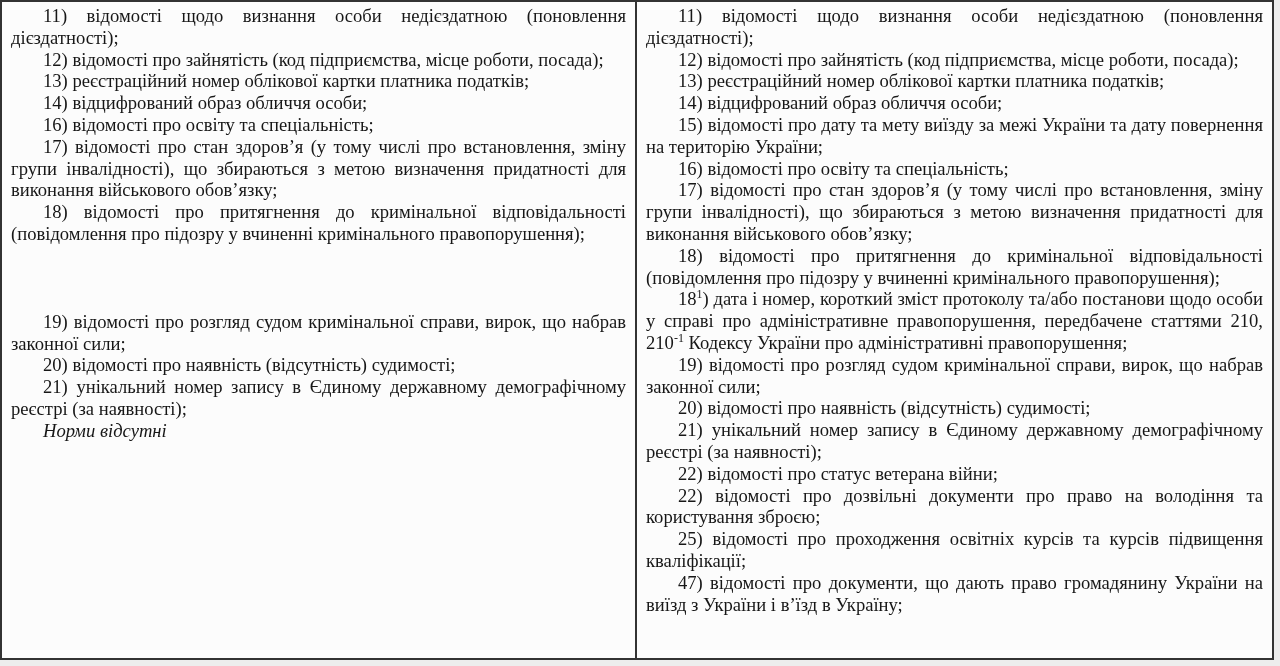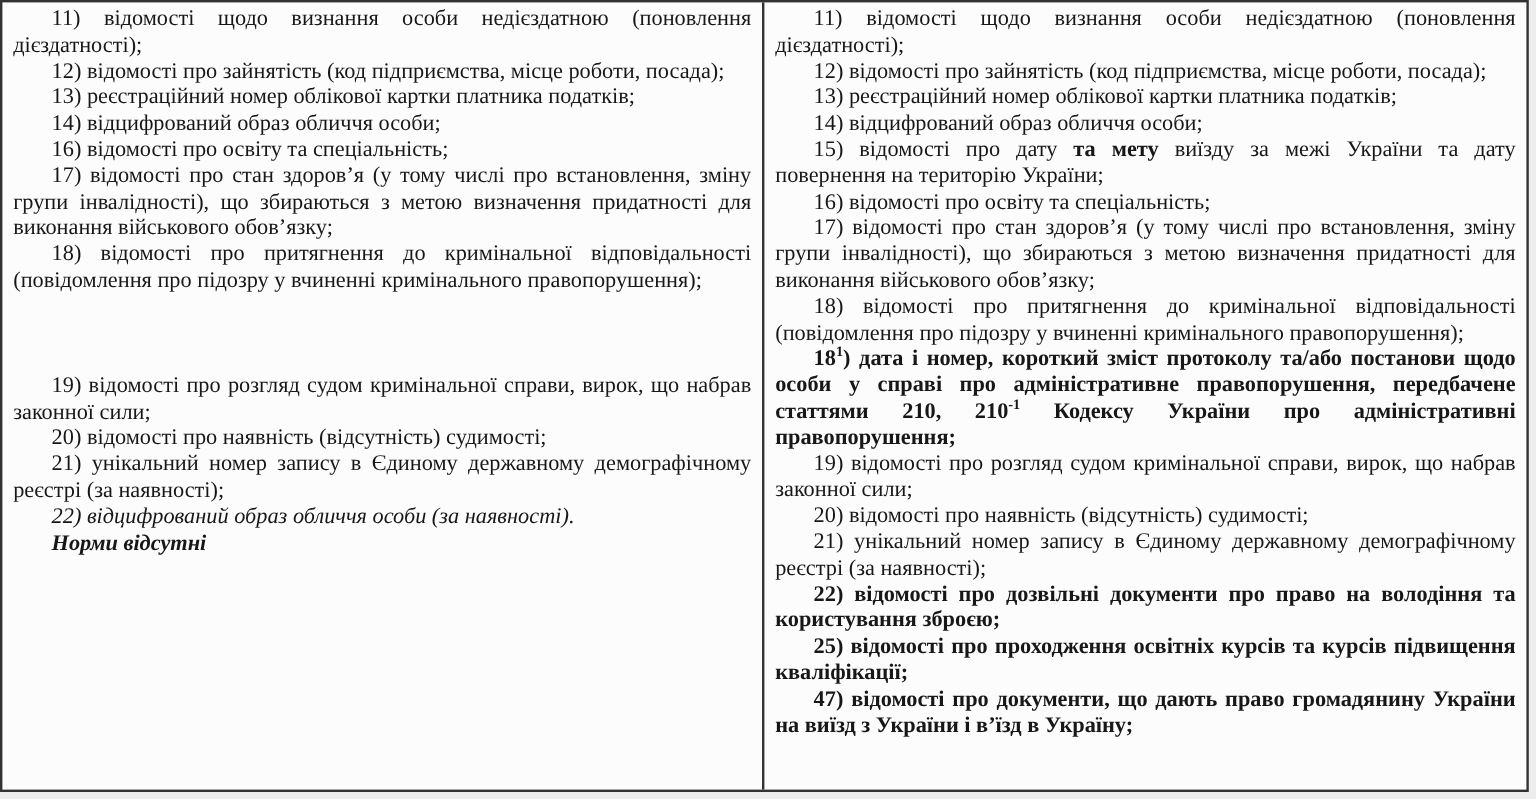--- a/index.html
+++ b/index.html
@@ -32,21 +32,21 @@
     border-right: 2px solid #333333;
   }
   .para {
     margin: 0;
     font-size: 18.6px;
     line-height: 21.8px;
     color: #171717;
     text-align: justify;
     text-indent: 32px;
   }
-  .para .b { font-weight: bold; }
+  .para .b { font-weight: normal; }
   .para .i { font-style: italic; }
   .para sup {
     font-size: 12px;
     line-height: 0;
     vertical-align: super;
   }
   .spacer { width: 100%; }
 </style>
 </head>
 <body>
@@ -57,33 +57,33 @@
       <p class="para"><span>12) відомості про зайнятість (код підприємства, місце роботи, посада);</span></p>
       <p class="para"><span>13) реєстраційний номер облікової картки платника податків;</span></p>
       <p class="para"><span>14) відцифрований образ обличчя особи;</span></p>
       <p class="para"><span>16) відомості про освіту та спеціальність;</span></p>
       <p class="para"><span>17) відомості про стан здоров’я (у тому числі про встановлення, зміну групи інвалідності), що збираються з метою визначення придатності для виконання військового обов’язку;</span></p>
       <p class="para"><span>18) відомості про притягнення до кримінальної відповідальності (повідомлення про підозру у вчиненні кримінального правопорушення);</span></p>
       <div class="spacer" style="height: 66px;"></div>
       <p class="para"><span>19) відомості про розгляд судом кримінальної справи, вирок, що набрав законної сили;</span></p>
       <p class="para"><span>20) відомості про наявність (відсутність) судимості;</span></p>
       <p class="para"><span>21) унікальний номер запису в Єдиному державному демографічному реєстрі (за наявності);</span></p>
-      <p class="para"><span class="i">22) відцифрований образ обличчя особи (за наявності).</span></p>
       <p class="para"><span class="b i">Норми відсутні</span></p>
     </div>
   <div class="doc-col right">
       <p class="para"><span>11) відомості щодо визнання особи недієздатною (поновлення дієздатності);</span></p>
       <p class="para"><span>12) відомості про зайнятість (код підприємства, місце роботи, посада);</span></p>
       <p class="para"><span>13) реєстраційний номер облікової картки платника податків;</span></p>
       <p class="para"><span>14) відцифрований образ обличчя особи;</span></p>
       <p class="para"><span>15) відомості про дату </span><span class="b">та мету</span><span> виїзду за межі України та дату повернення на територію України;</span></p>
       <p class="para"><span>16) відомості про освіту та спеціальність;</span></p>
       <p class="para"><span>17) відомості про стан здоров’я (у тому числі про встановлення, зміну групи інвалідності), що збираються з метою визначення придатності для виконання військового обов’язку;</span></p>
       <p class="para"><span>18) відомості про притягнення до кримінальної відповідальності (повідомлення про підозру у вчиненні кримінального правопорушення);</span></p>
       <p class="para"><span class="b">18</span><sup class="b">1</sup><span class="b">) дата і номер, короткий зміст протоколу та/або постанови щодо особи у справі про адміністративне правопорушення, передбачене статтями 210, 210</span><sup class="b">-1</sup><span class="b"> Кодексу України про адміністративні правопорушення;</span></p>
       <p class="para"><span>19) відомості про розгляд судом кримінальної справи, вирок, що набрав законної сили;</span></p>
       <p class="para"><span>20) відомості про наявність (відсутність) судимості;</span></p>
       <p class="para"><span>21) унікальний номер запису в Єдиному державному демографічному реєстрі (за наявності);</span></p>
+      <p class="para"><span class="b">22) відомості про статус ветерана війни;</span></p>
       <p class="para"><span class="b">22) відомості про дозвільні документи про право на володіння та користування зброєю;</span></p>
       <p class="para"><span class="b">25) відомості про проходження освітніх курсів та курсів підвищення кваліфікації;</span></p>
       <p class="para"><span class="b">47) відомості про документи, що дають право громадянину України на виїзд з України і в’їзд в Україну;</span></p>
     </div>
 </div>
 
 </body></html>

